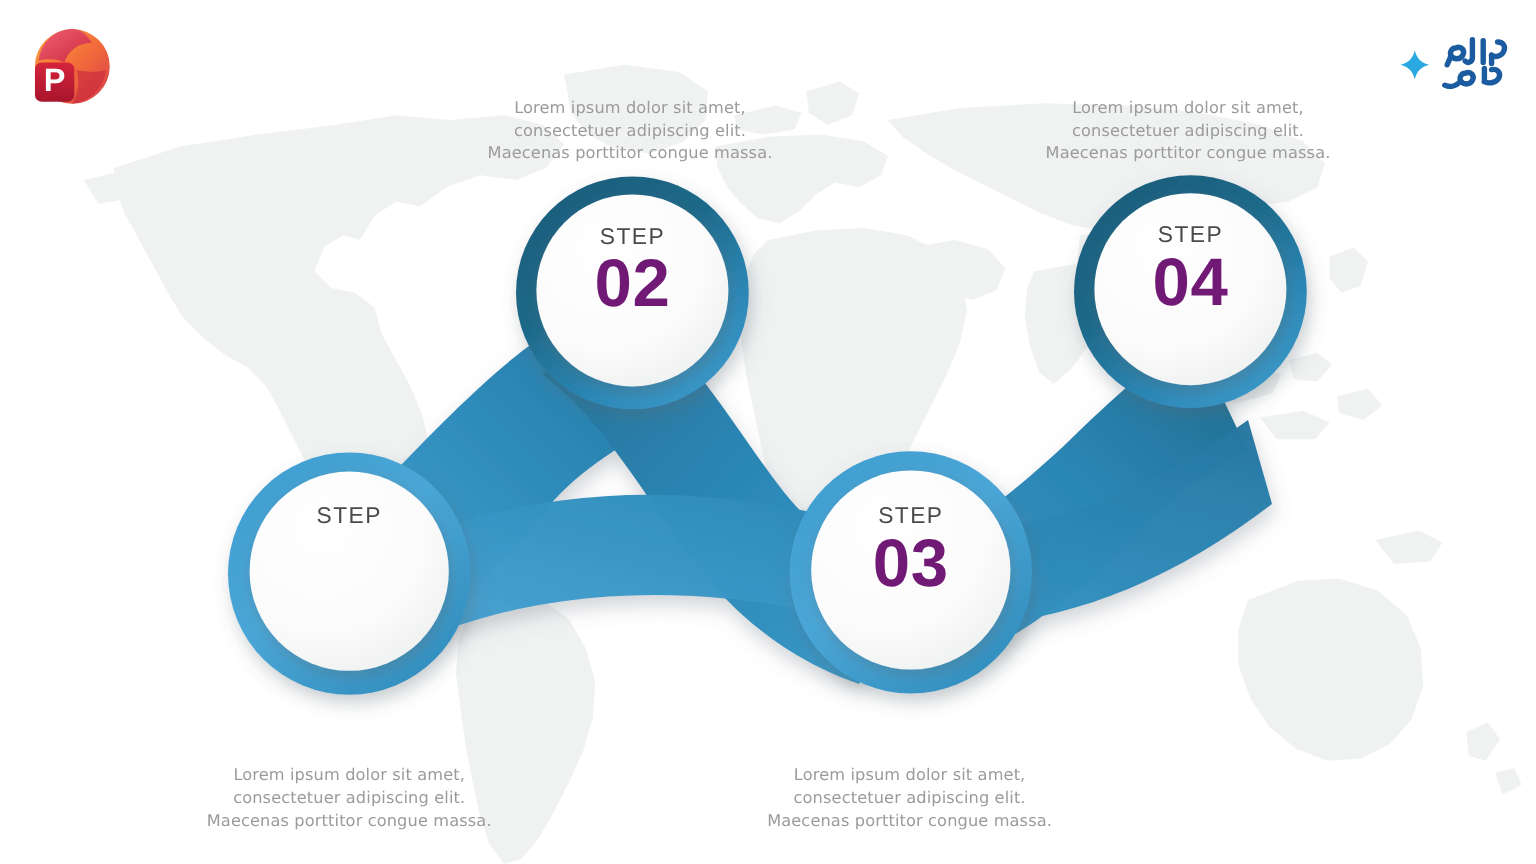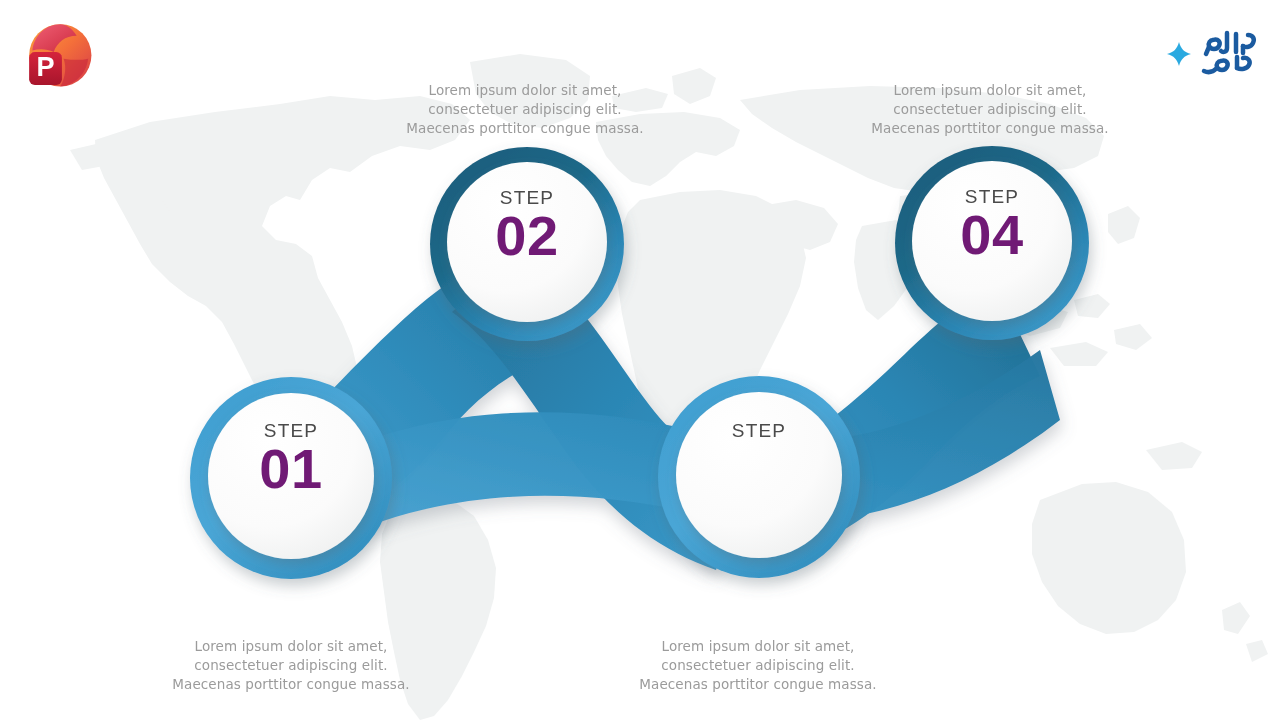--- a/index.html
+++ b/index.html
@@ -244,25 +244,25 @@
     <span class="num">02</span>
   </div>
 
   <div class="node-label" style="left:892px; top:187px;">
     <span class="word">STEP</span>
     <span class="num">04</span>
   </div>
 
   <div class="node-label" style="left:191px; top:421px;">
     <span class="word">STEP</span>
-    <span class="num">01</span>
   </div>
 
   <div class="node-label" style="left:659px; top:421px;">
     <span class="word">STEP</span>
+    <span class="num">03</span>
   </div>
 
   <div class="caption" style="left:385px; top:60px;">
     <span>Lorem ipsum dolor sit amet,</span>
     <span>consectetuer adipiscing elit.</span>
     <span>Maecenas porttitor congue massa.</span>
   </div>
 
   <div class="caption" style="left:850px; top:60px;">
     <span>Lorem ipsum dolor sit amet,</span>

